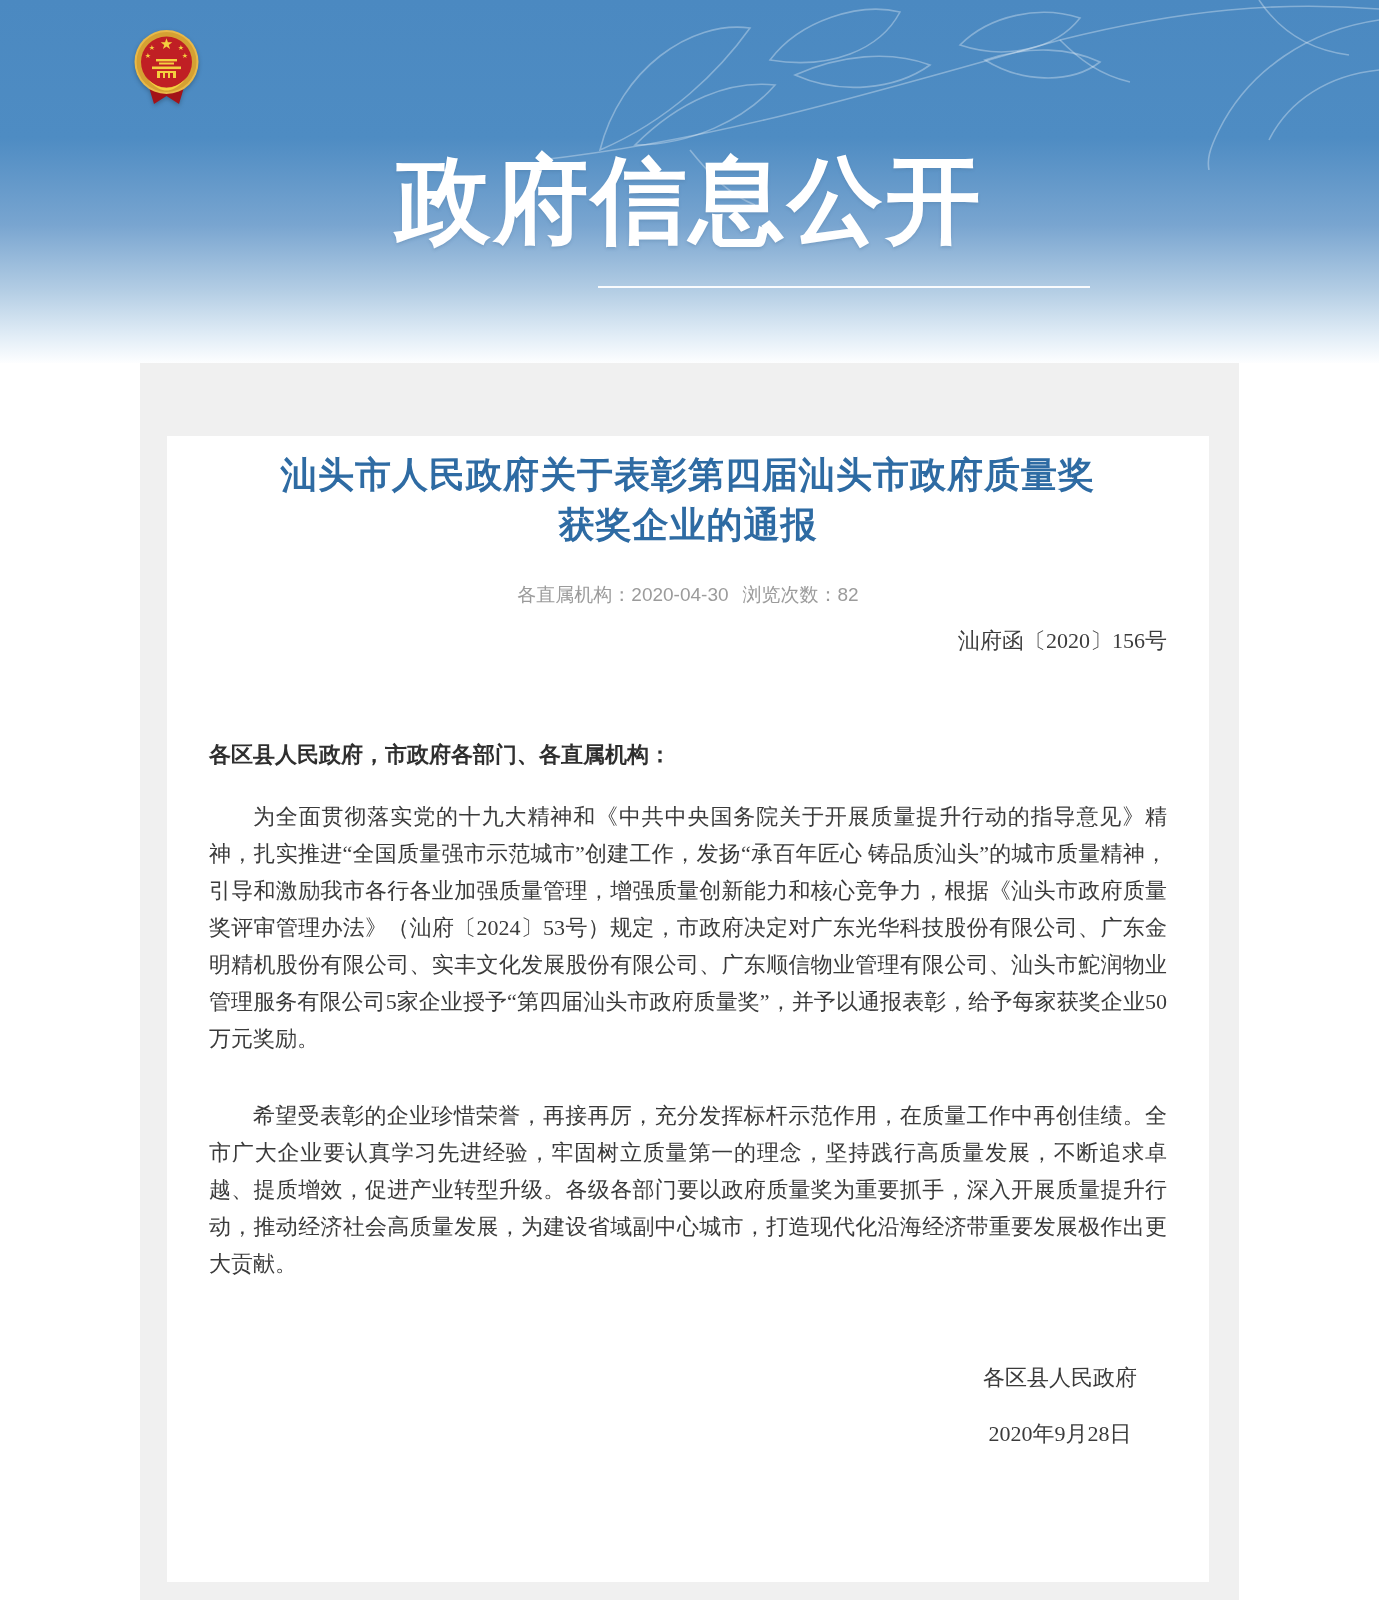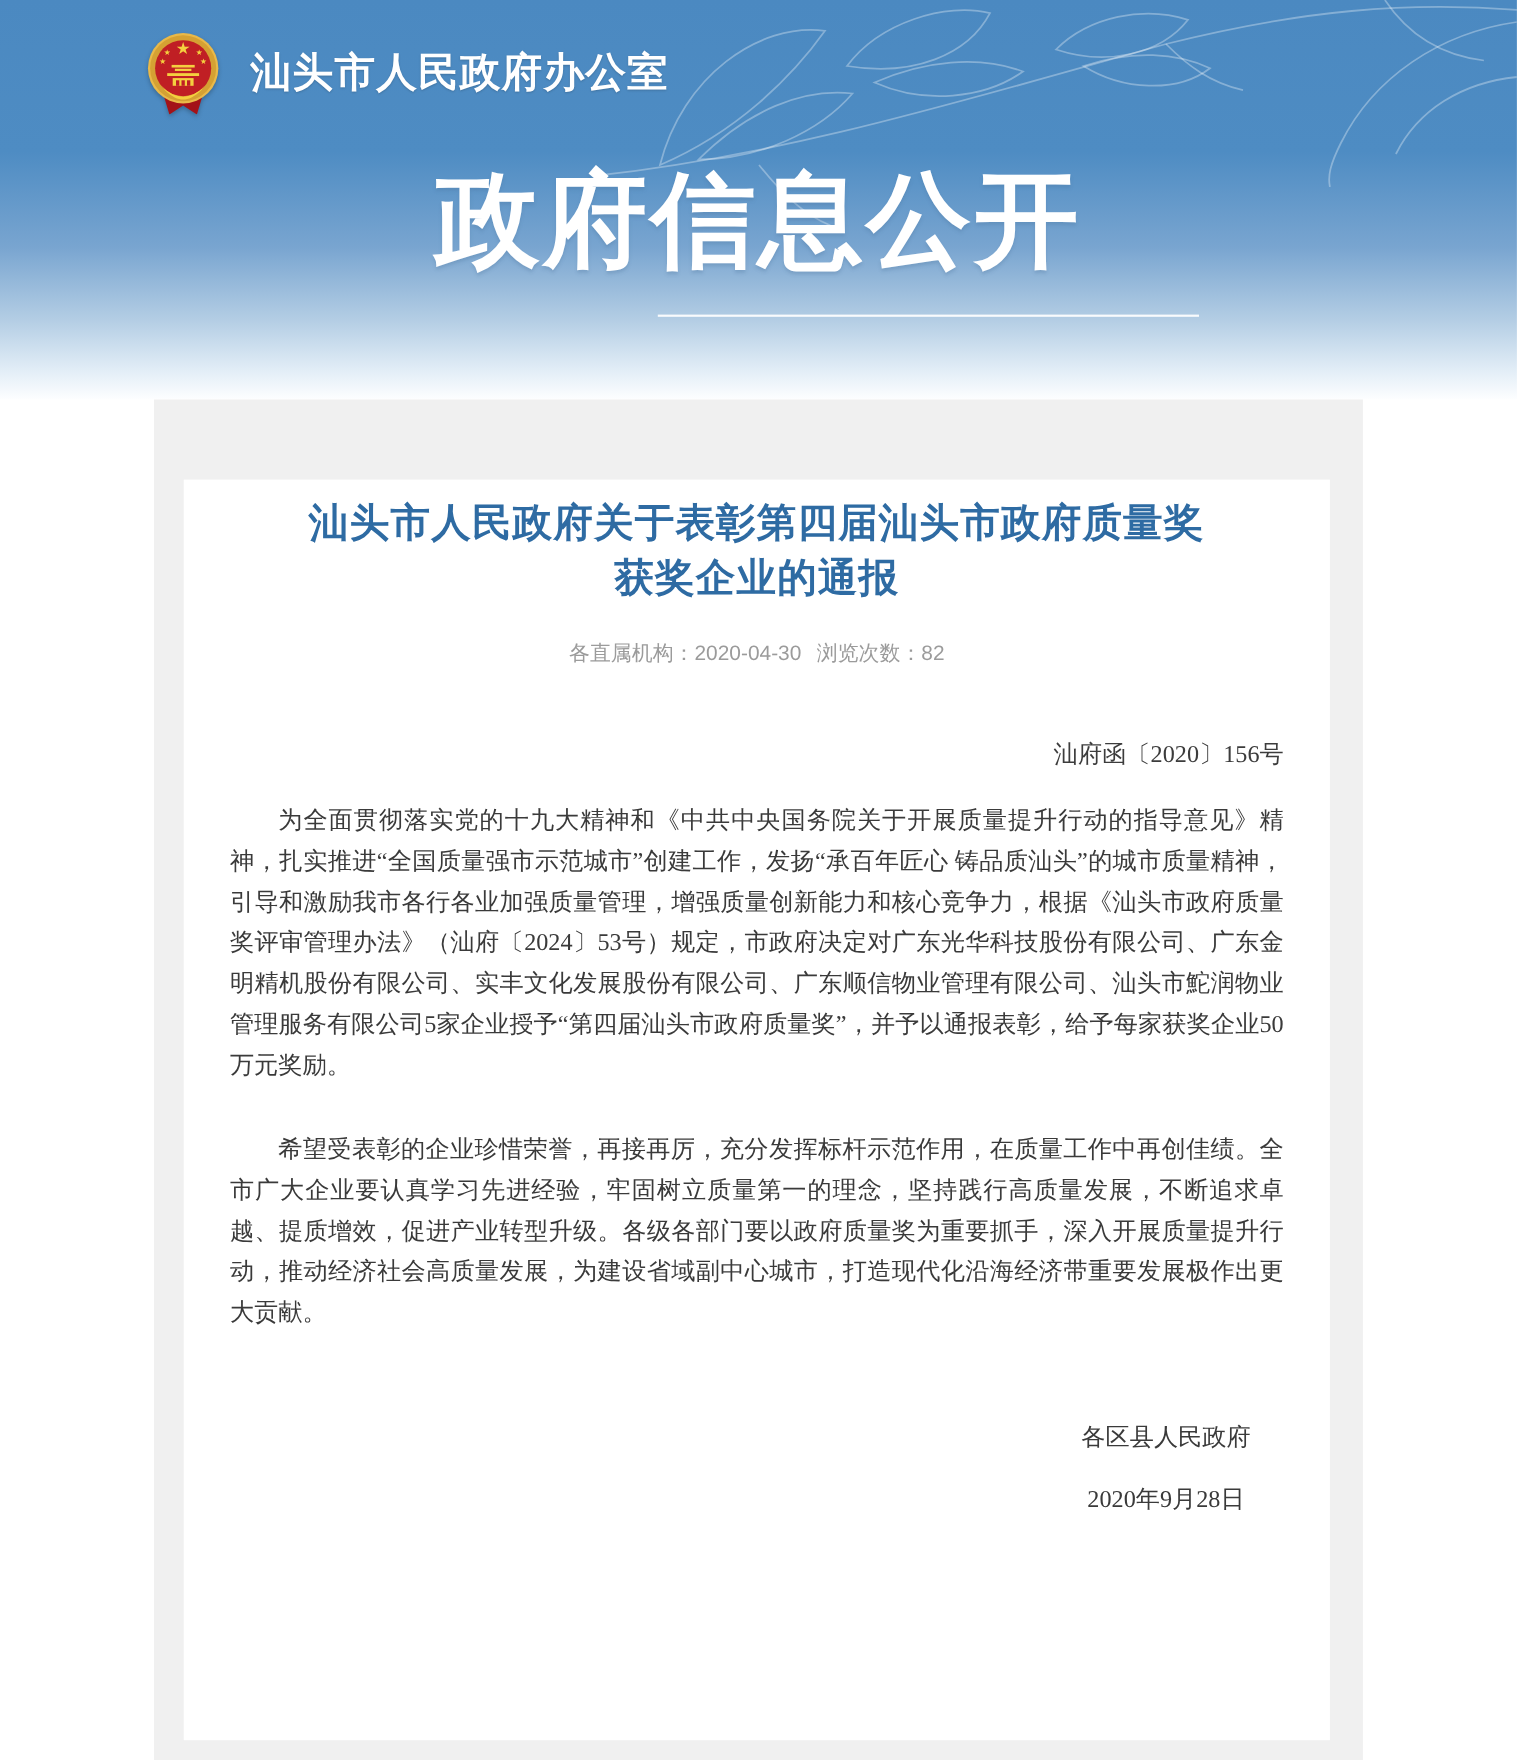--- a/index.html
+++ b/index.html
@@ -90,21 +90,21 @@
   }
   .meta {
     margin-top: 34px;
     text-align: center;
     color: #9b9b9b;
     font-size: 19px;
     line-height: 22px;
   }
   .meta .sep { display: inline-block; width: 14px; }
   .doc-number {
-    margin-top: 67px;
+    margin-top: 22px;
     text-align: right;
     color: #3c3c3c;
     font-size: 22px;
     line-height: 26px;
     font-family: "Liberation Serif", "DejaVu Serif", serif;
   }
   .salutation {
     margin-top: 86px;
     color: #2f2f2f;
     font-size: 22px;
@@ -179,38 +179,38 @@
       <rect x="23" y="31" width="21" height="2.4" fill="#f4d03f"></rect>
       <rect x="26" y="34.5" width="15" height="2" fill="#f4d03f"></rect>
       <rect x="19" y="38.5" width="29" height="2.6" fill="#f4d03f"></rect>
       <rect x="24" y="43" width="19" height="7" fill="#f4d03f"></rect>
       <rect x="27" y="45" width="3" height="5" fill="#c01f24"></rect>
       <rect x="32" y="45" width="3" height="5" fill="#c01f24"></rect>
       <rect x="37" y="45" width="3" height="5" fill="#c01f24"></rect>
 
       <path d="M14,50 C20,57 28,60 33.5,60 C39,60 47,57 53,50 L50,54 C44,60 38,62.5 33.5,62.5 C29,62.5 23,60 17,54 Z" fill="#f4d03f"></path>
     </svg>
-    <span class="org-name">汕头市人民政府办公室</span>
   </div>
 
   <div class="hero-title">政府信息公开</div>
   <div class="hero-underline"></div>
 </header>
 
 <div class="container">
   <article class="card">
 
     <h1 class="doc-title">汕头市人民政府关于表彰第四届汕头市政府质量奖获奖企业的通报</h1>
 
     <div class="meta">
       <span>各直属机构：</span><span>2020-04-30</span><span class="sep"></span><span>浏览次数：</span><span>82</span>
     </div>
 
     <div class="doc-number">汕府函〔2020〕156号</div>
 
+    <p class="salutation">各区县人民政府，市政府各部门、各直属机构：</p>
 
     <p class="body-para first">为全面贯彻落实党的十九大精神和《中共中央国务院关于开展质量提升行动的指导意见》精神，扎实推进“全国质量强市示范城市”创建工作，发扬“承百年匠心 铸品质汕头”的城市质量精神，引导和激励我市各行各业加强质量管理，增强质量创新能力和核心竞争力，根据《汕头市政府质量奖评审管理办法》（汕府〔2024〕53号）规定，市政府决定对广东光华科技股份有限公司、广东金明精机股份有限公司、实丰文化发展股份有限公司、广东顺信物业管理有限公司、汕头市鮀润物业管理服务有限公司5家企业授予“第四届汕头市政府质量奖”，并予以通报表彰，给予每家获奖企业50万元奖励。</p>
 
     <p class="body-para second">希望受表彰的企业珍惜荣誉，再接再厉，充分发挥标杆示范作用，在质量工作中再创佳绩。全市广大企业要认真学习先进经验，牢固树立质量第一的理念，坚持践行高质量发展，不断追求卓越、提质增效，促进产业转型升级。各级各部门要以政府质量奖为重要抓手，深入开展质量提升行动，推动经济社会高质量发展，为建设省域副中心城市，打造现代化沿海经济带重要发展极作出更大贡献。</p>
 
     <div class="signature">
       <div class="signature-inner">
         <div>各区县人民政府</div>
         <div class="signature-date">2020年9月28日</div>
       </div>

